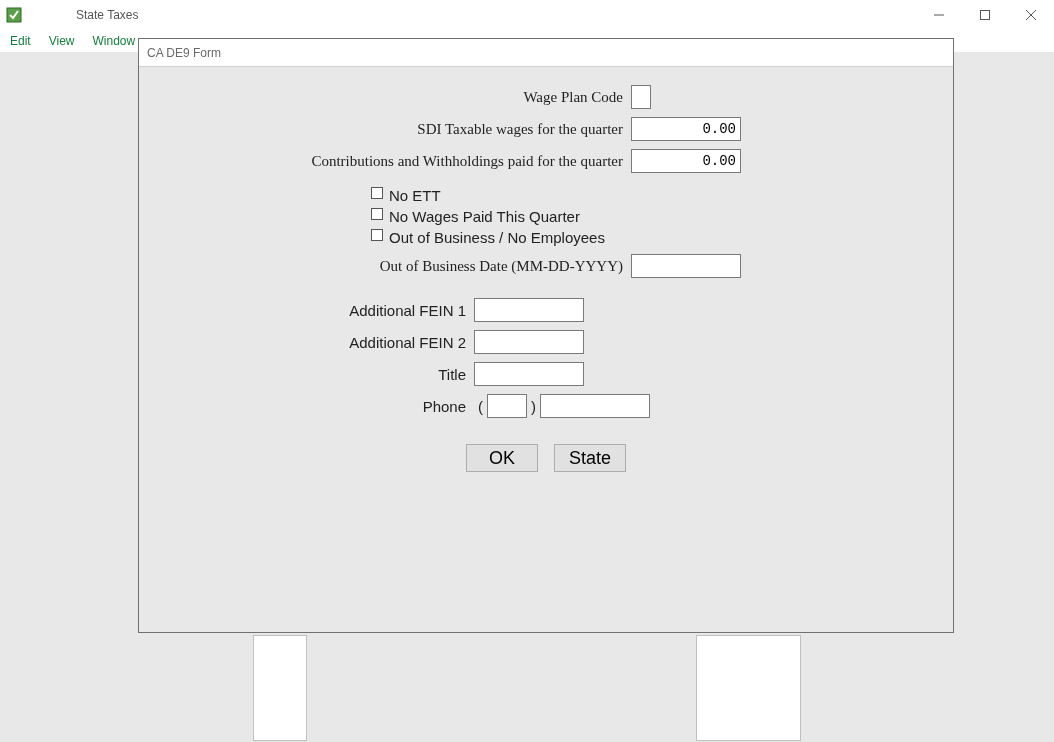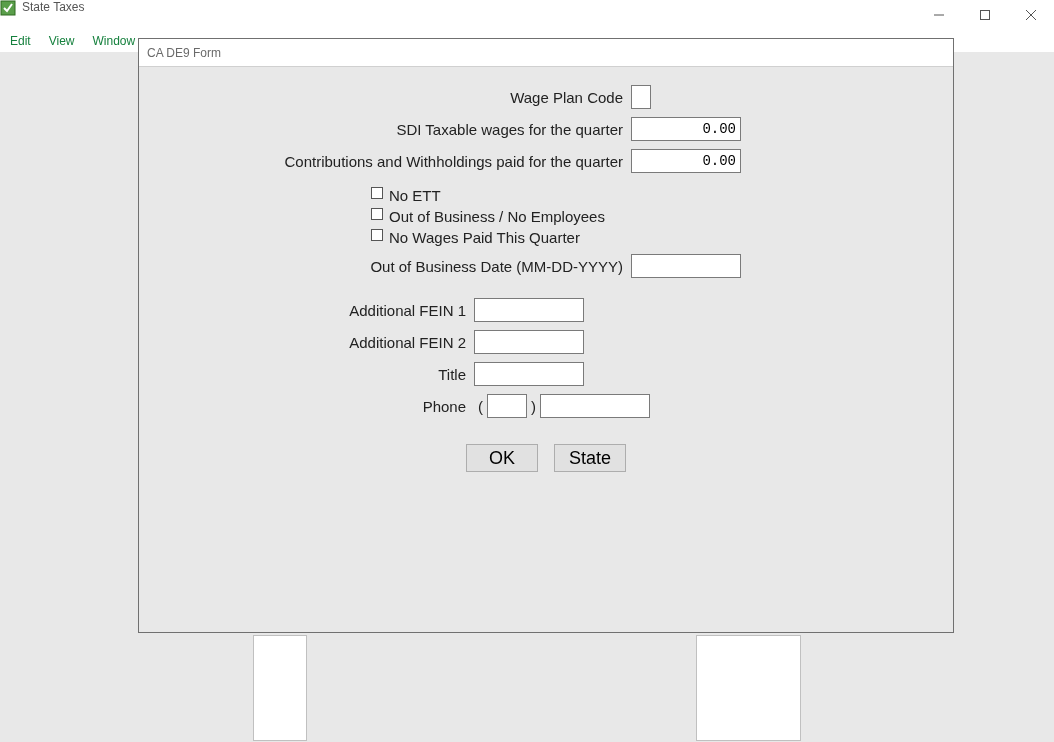--- a/index.html
+++ b/index.html
@@ -11,23 +11,25 @@
       font-family: "Segoe UI", Tahoma, sans-serif;
       font-size: 13px;
       background: #ffffff;
       width: 1054px;
       height: 742px;
       overflow: hidden;
       position: relative;
     }
     .title-bar {
       display: flex;
-      align-items: flex-start;
+      align-items: center;
       height: 30px;
-      background: #ffffff;
+      padding-left: 6px;
+      background: #ffffff;
+      gap: 48px;
     }
     .app-icon {
       width: 16px;
       height: 16px;
       margin-right: 6px;
       display: inline-block;
     }
     .title-text {
       color: #555;
       font-size: 12px;
@@ -153,21 +155,21 @@
     }
     .btn {
       background: #e1e1e1;
       border: 1px solid #adadad;
       width: 72px;
       height: 28px;
       font-size: 18px;
       font-family: inherit;
       cursor: pointer;
     }
-    .w-label-a { width: 492px; }
+    .w-label-a { width: 492px; font-family: Liberation Serif, serif; }
     .w-label-b { width: 335px; }
     .checkbox-wrap { margin-left: 232px; }
     .checkbox-group { margin-top: 14px; margin-bottom: 8px; }
     .phone-group { display:flex; align-items:center; }
   </style>
 </head>
 <body>
 
 <div class="title-bar">
   <span class="app-icon">
@@ -226,25 +228,25 @@
         <input class="form-input" style="width: 110px;" value="0.00">
       </div>
 
       <div class="checkbox-group">
         <div class="checkbox-row checkbox-wrap">
           <span class="checkbox"></span>
           <span>No ETT</span>
         </div>
         <div class="checkbox-row checkbox-wrap">
           <span class="checkbox"></span>
-          <span>Out of Business / No Employees</span>
+          <span>No Wages Paid This Quarter</span>
         </div>
         <div class="checkbox-row checkbox-wrap">
           <span class="checkbox"></span>
-          <span>No Wages Paid This Quarter</span>
+          <span>Out of Business / No Employees</span>
         </div>
       </div>
 
       <div class="form-row">
         <span class="form-label w-label-a">Out of Business Date (MM-DD-YYYY)</span>
         <input class="form-input" style="width: 110px;" value="">
       </div>
 
       <div style="height:12px"></div>
 

